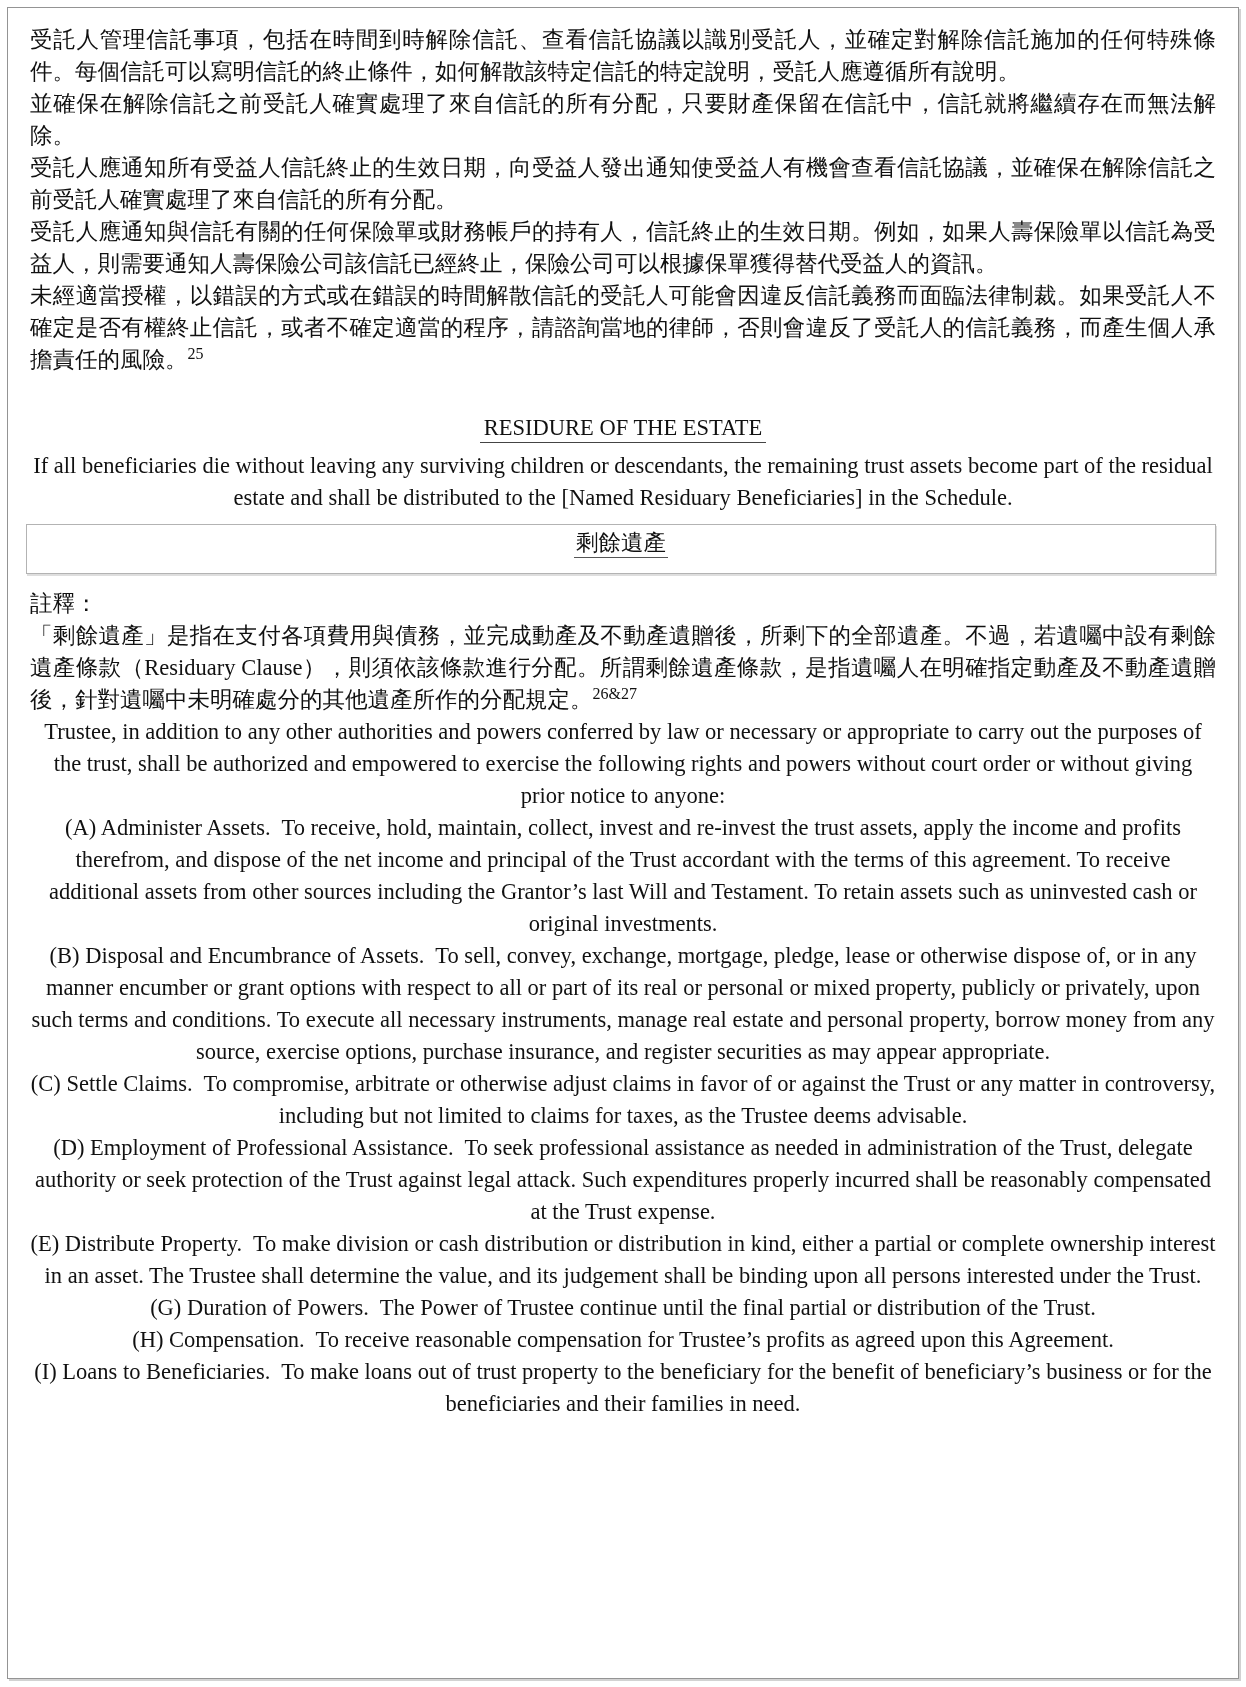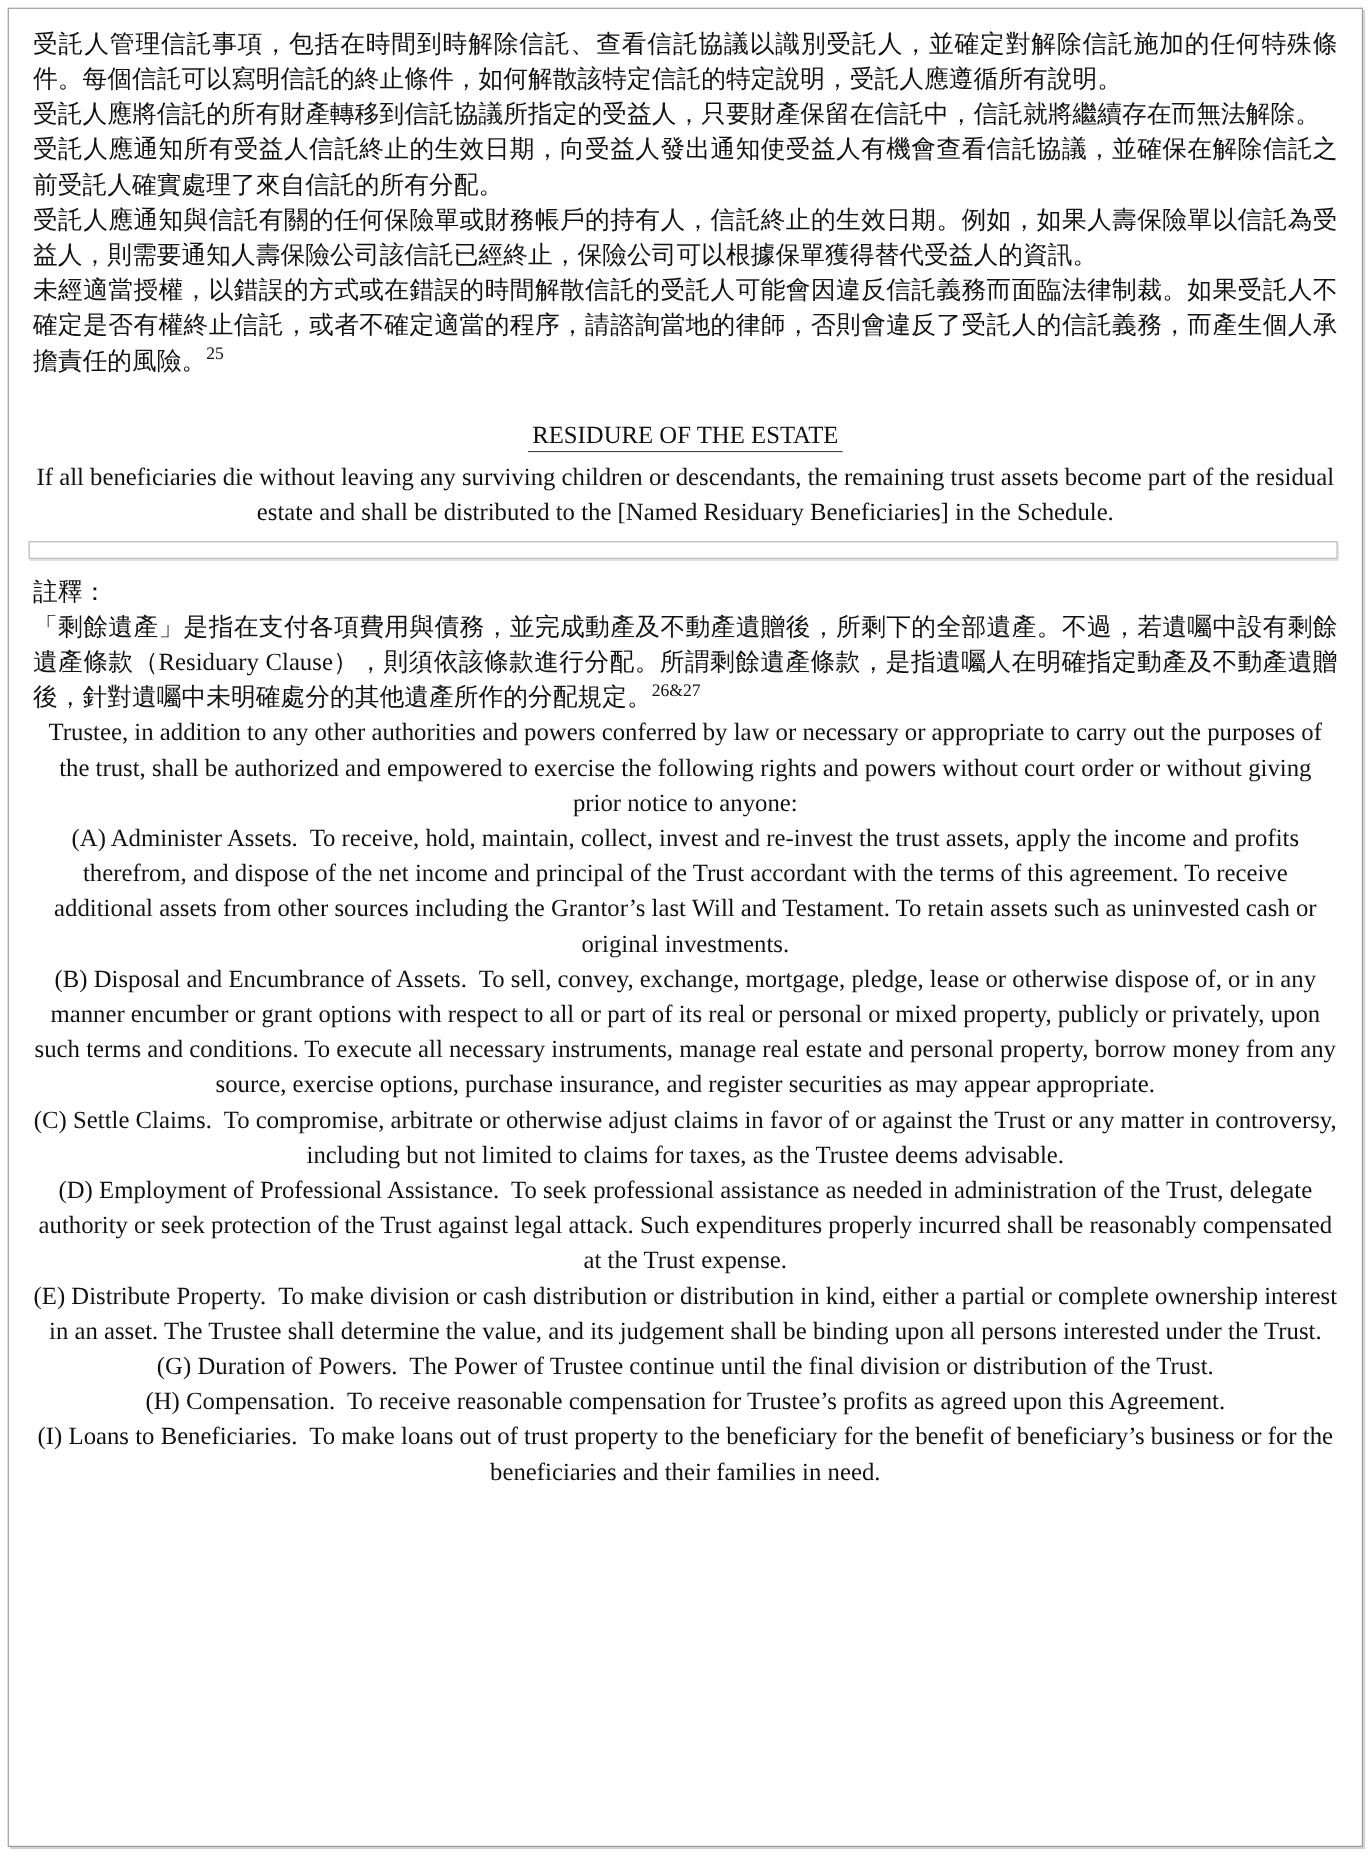--- a/index.html
+++ b/index.html
@@ -56,42 +56,43 @@
   }
   .power-intro, .power-item { text-align: center; }
 </style>
 </head>
 <body>
 
 <div class="page">
 
   <section>
     <p class="zh-para" lang="zh-Hant">受託人管理信託事項，包括在時間到時解除信託、查看信託協議以識別受託人，並確定對解除信託施加的任何特殊條件。每個信託可以寫明信託的終止條件，如何解散該特定信託的特定說明，受託人應遵循所有說明。</p>
-    <p class="zh-para" lang="zh-Hant">受託人應將信託的所有財產轉移到信託協議所指定的受益人，只要財產保留在信託中，信託就將繼續存在而無法解除。</p>
+    <p class="zh-para" lang="zh-Hant">並確保在解除信託之前受託人確實處理了來自信託的所有分配，只要財產保留在信託中，信託就將繼續存在而無法解除。</p>
     <p class="zh-para" lang="zh-Hant">受託人應通知所有受益人信託終止的生效日期，向受益人發出通知使受益人有機會查看信託協議，並確保在解除信託之前受託人確實處理了來自信託的所有分配。</p>
     <p class="zh-para" lang="zh-Hant">受託人應通知與信託有關的任何保險單或財務帳戶的持有人，信託終止的生效日期。例如，如果人壽保險單以信託為受益人，則需要通知人壽保險公司該信託已經終止，保險公司可以根據保單獲得替代受益人的資訊。</p>
     <p class="zh-para" lang="zh-Hant"><span>未經適當授權，以錯誤的方式或在錯誤的時間解散信託的受託人可能會因違反信託義務而面臨法律制裁。如果受託人不確定是否有權終止信託，或者不確定適當的程序，請諮詢當地的律師，否則會違反了受託人的信託義務，而產生個人承擔責任的風險。</span><sup class="fn">25</sup></p>
   </section>
 
   <section>
     <h2 class="section-heading"><span class="u">RESIDURE OF THE ESTATE</span></h2>
     <p class="power-intro" lang="en">If all beneficiaries die without leaving any surviving children or descendants, the remaining trust assets become part of the residual estate and shall be distributed to the [Named Residuary Beneficiaries] in the Schedule.</p>
 
     <div class="residue-box">
+      <div class="box-heading" lang="zh-Hant"><span class="u">剩餘遺產</span></div>
     </div>
 
     <p class="notes-label" lang="zh-Hant">註釋：</p>
     <p class="zh-para" lang="zh-Hant"><span>「剩餘遺產」是指在支付各項費用與債務，並完成動產及不動產遺贈後，所剩下的全部遺產。不過，若遺囑中設有剩餘遺產條款（Residuary Clause），則須依該條款進行分配。所謂剩餘遺產條款，是指遺囑人在明確指定動產及不動產遺贈後，針對遺囑中未明確處分的其他遺產所作的分配規定。</span><sup class="fn">26&amp;27</sup></p>
   </section>
 
   <section>
     <p class="power-intro keep-spaces" lang="en">Trustee, in addition to any other authorities and powers conferred by law or necessary or appropriate to carry out the purposes of the trust, shall be authorized and empowered to exercise the following rights and powers without court order or without giving prior notice to anyone:</p>
     <p class="power-item keep-spaces" lang="en">(A) Administer Assets.  To receive, hold, maintain, collect, invest and re-invest the trust assets, apply the income and profits therefrom, and dispose of the net income and principal of the Trust accordant with the terms of this agreement. To receive additional assets from other sources including the Grantor’s last Will and Testament. To retain assets such as uninvested cash or original investments.</p>
     <p class="power-item keep-spaces" lang="en">(B) Disposal and Encumbrance of Assets.  To sell, convey, exchange, mortgage, pledge, lease or otherwise dispose of, or in any manner encumber or grant options with respect to all or part of its real or personal or mixed property, publicly or privately, upon such terms and conditions. To execute all necessary instruments, manage real estate and personal property, borrow money from any source, exercise options, purchase insurance, and register securities as may appear appropriate.</p>
     <p class="power-item keep-spaces" lang="en">(C) Settle Claims.  To compromise, arbitrate or otherwise adjust claims in favor of or against the Trust or any matter in controversy, including but not limited to claims for taxes, as the Trustee deems advisable.</p>
     <p class="power-item keep-spaces" lang="en">(D) Employment of Professional Assistance.  To seek professional assistance as needed in administration of the Trust, delegate authority or seek protection of the Trust against legal attack. Such expenditures properly incurred shall be reasonably compensated at the Trust expense.</p>
     <p class="power-item keep-spaces" lang="en">(E) Distribute Property.  To make division or cash distribution or distribution in kind, either a partial or complete ownership interest in an asset. The Trustee shall determine the value, and its judgement shall be binding upon all persons interested under the Trust.</p>
-    <p class="power-item keep-spaces" lang="en">(G) Duration of Powers.  The Power of Trustee continue until the final division or distribution of the Trust.</p>
+    <p class="power-item keep-spaces" lang="en">(G) Duration of Powers.  The Power of Trustee continue until the final partial or distribution of the Trust.</p>
     <p class="power-item keep-spaces" lang="en">(H) Compensation.  To receive reasonable compensation for Trustee’s profits as agreed upon this Agreement.</p>
     <p class="power-item keep-spaces" lang="en">(I) Loans to Beneficiaries.  To make loans out of trust property to the beneficiary for the benefit of beneficiary’s business or for the beneficiaries and their families in need.</p>
   </section>
 
 </div>
 
 </body></html>

